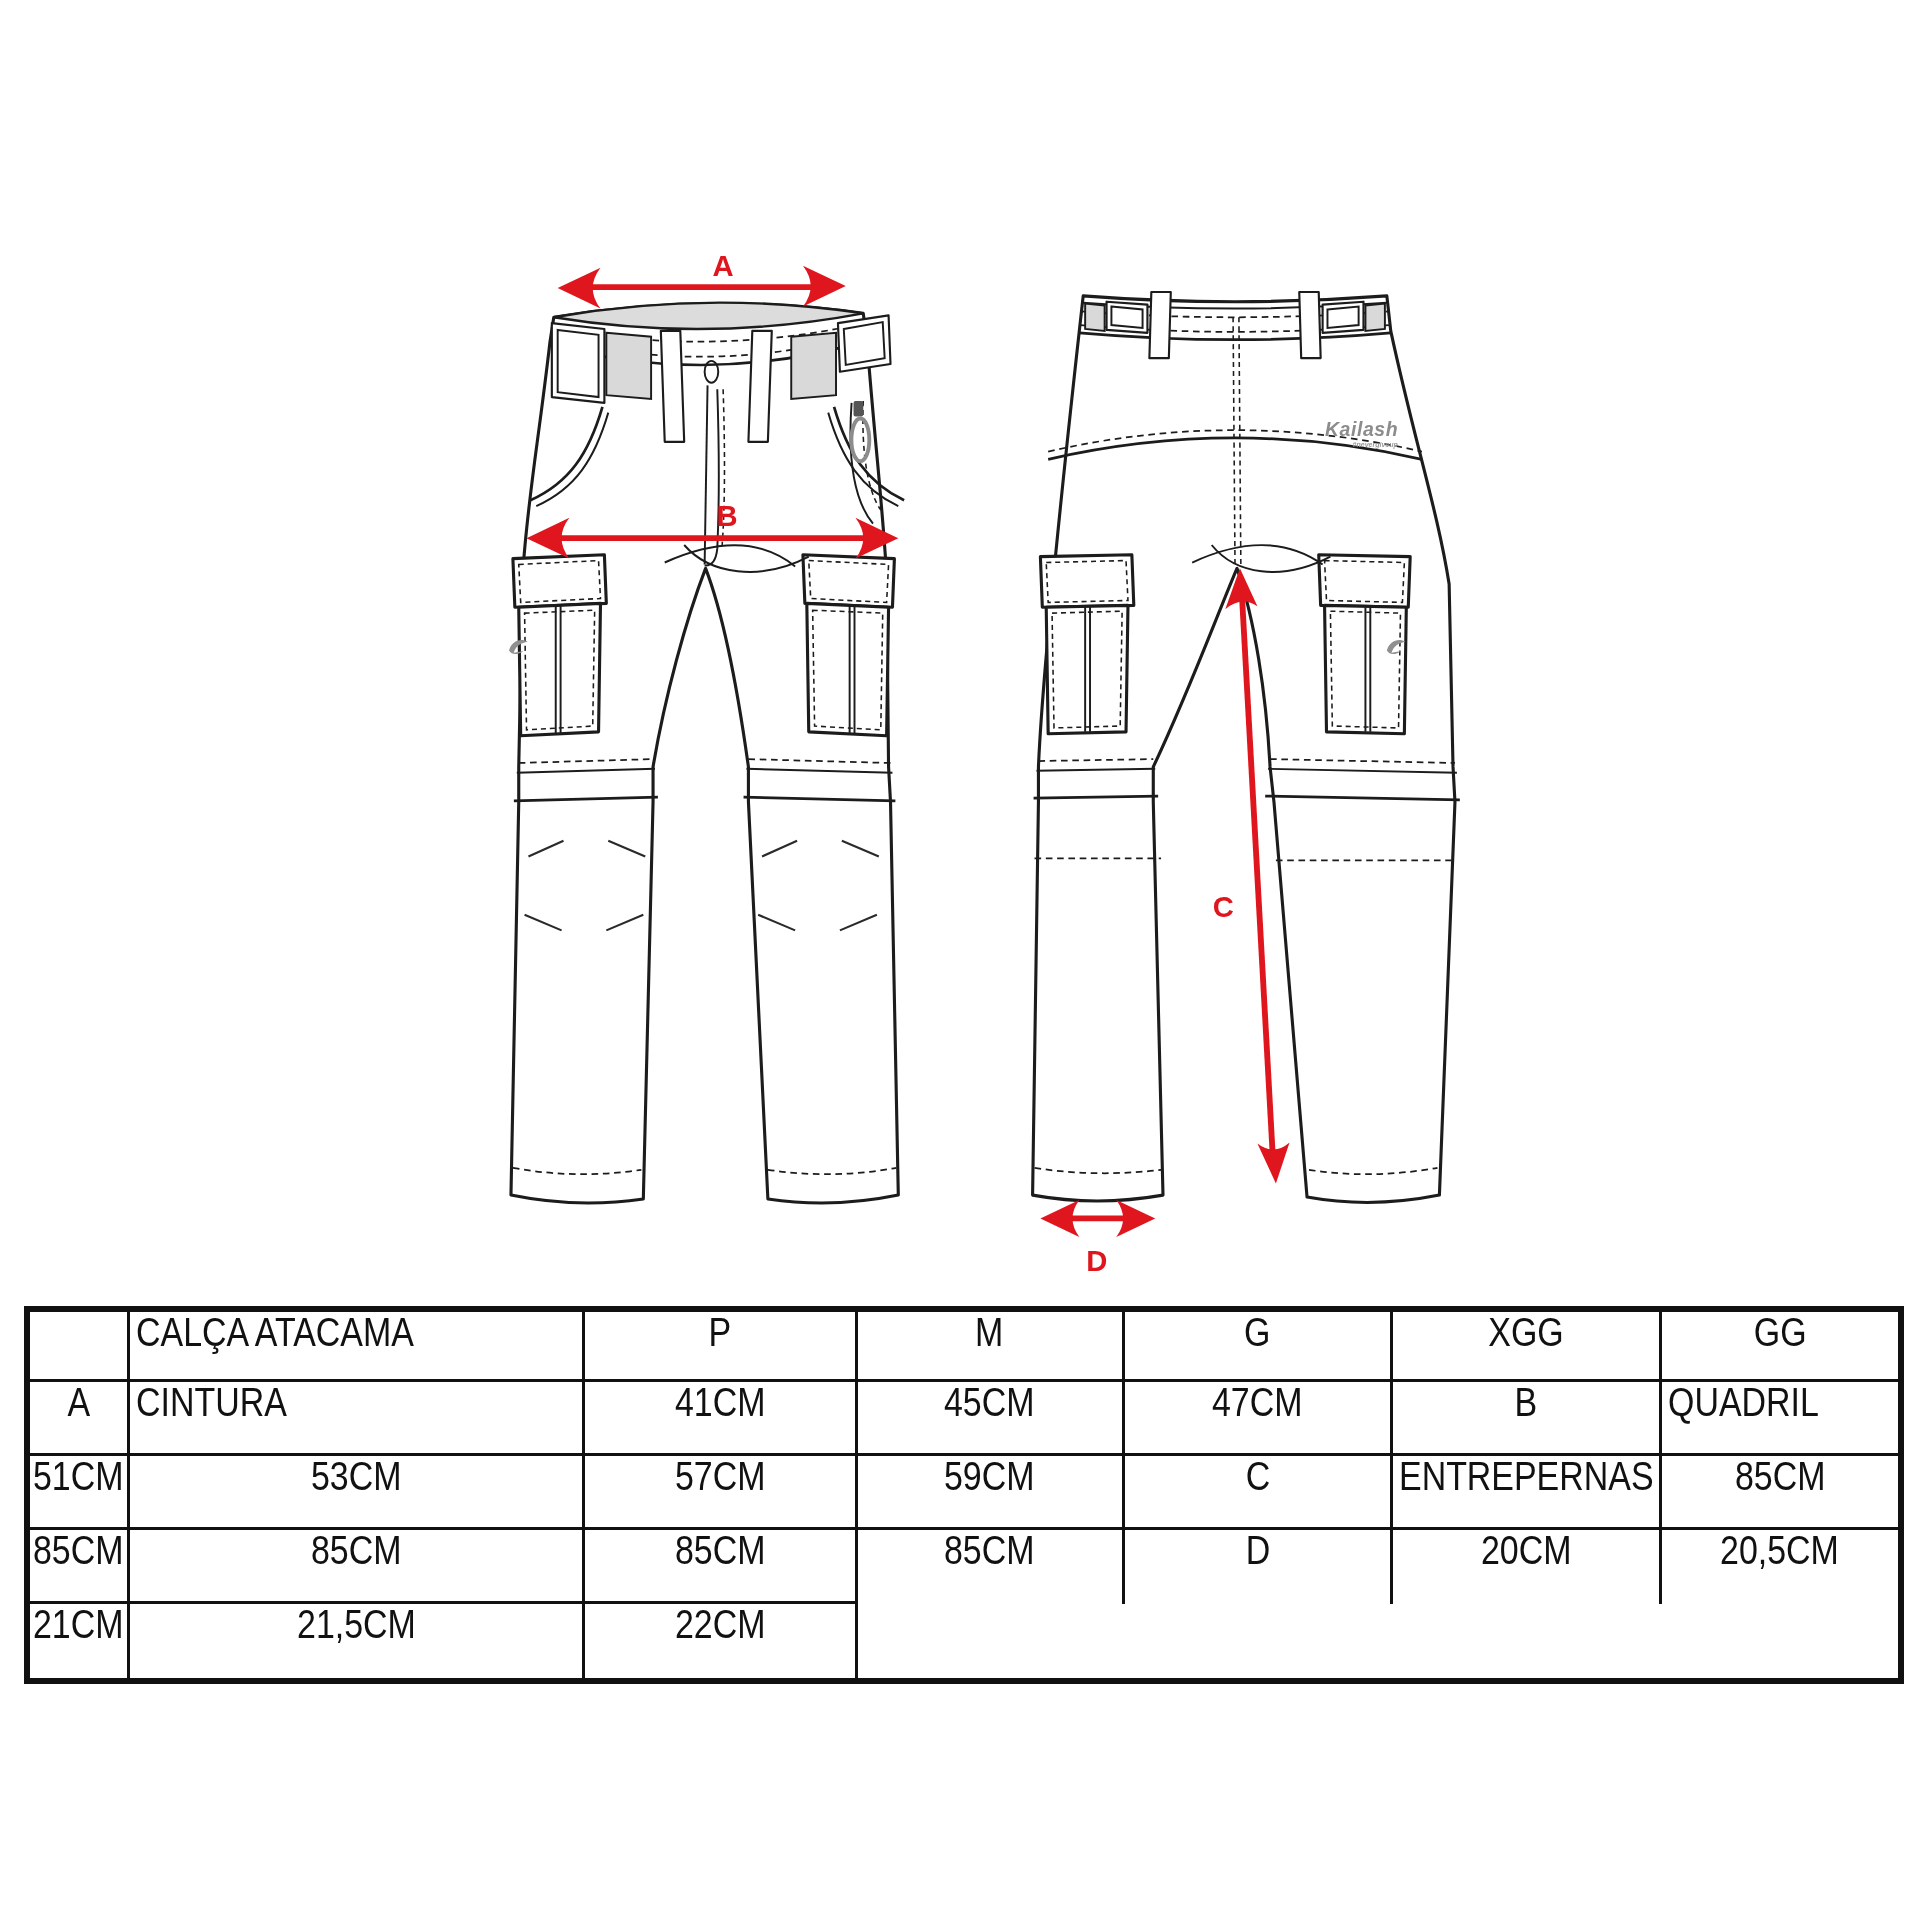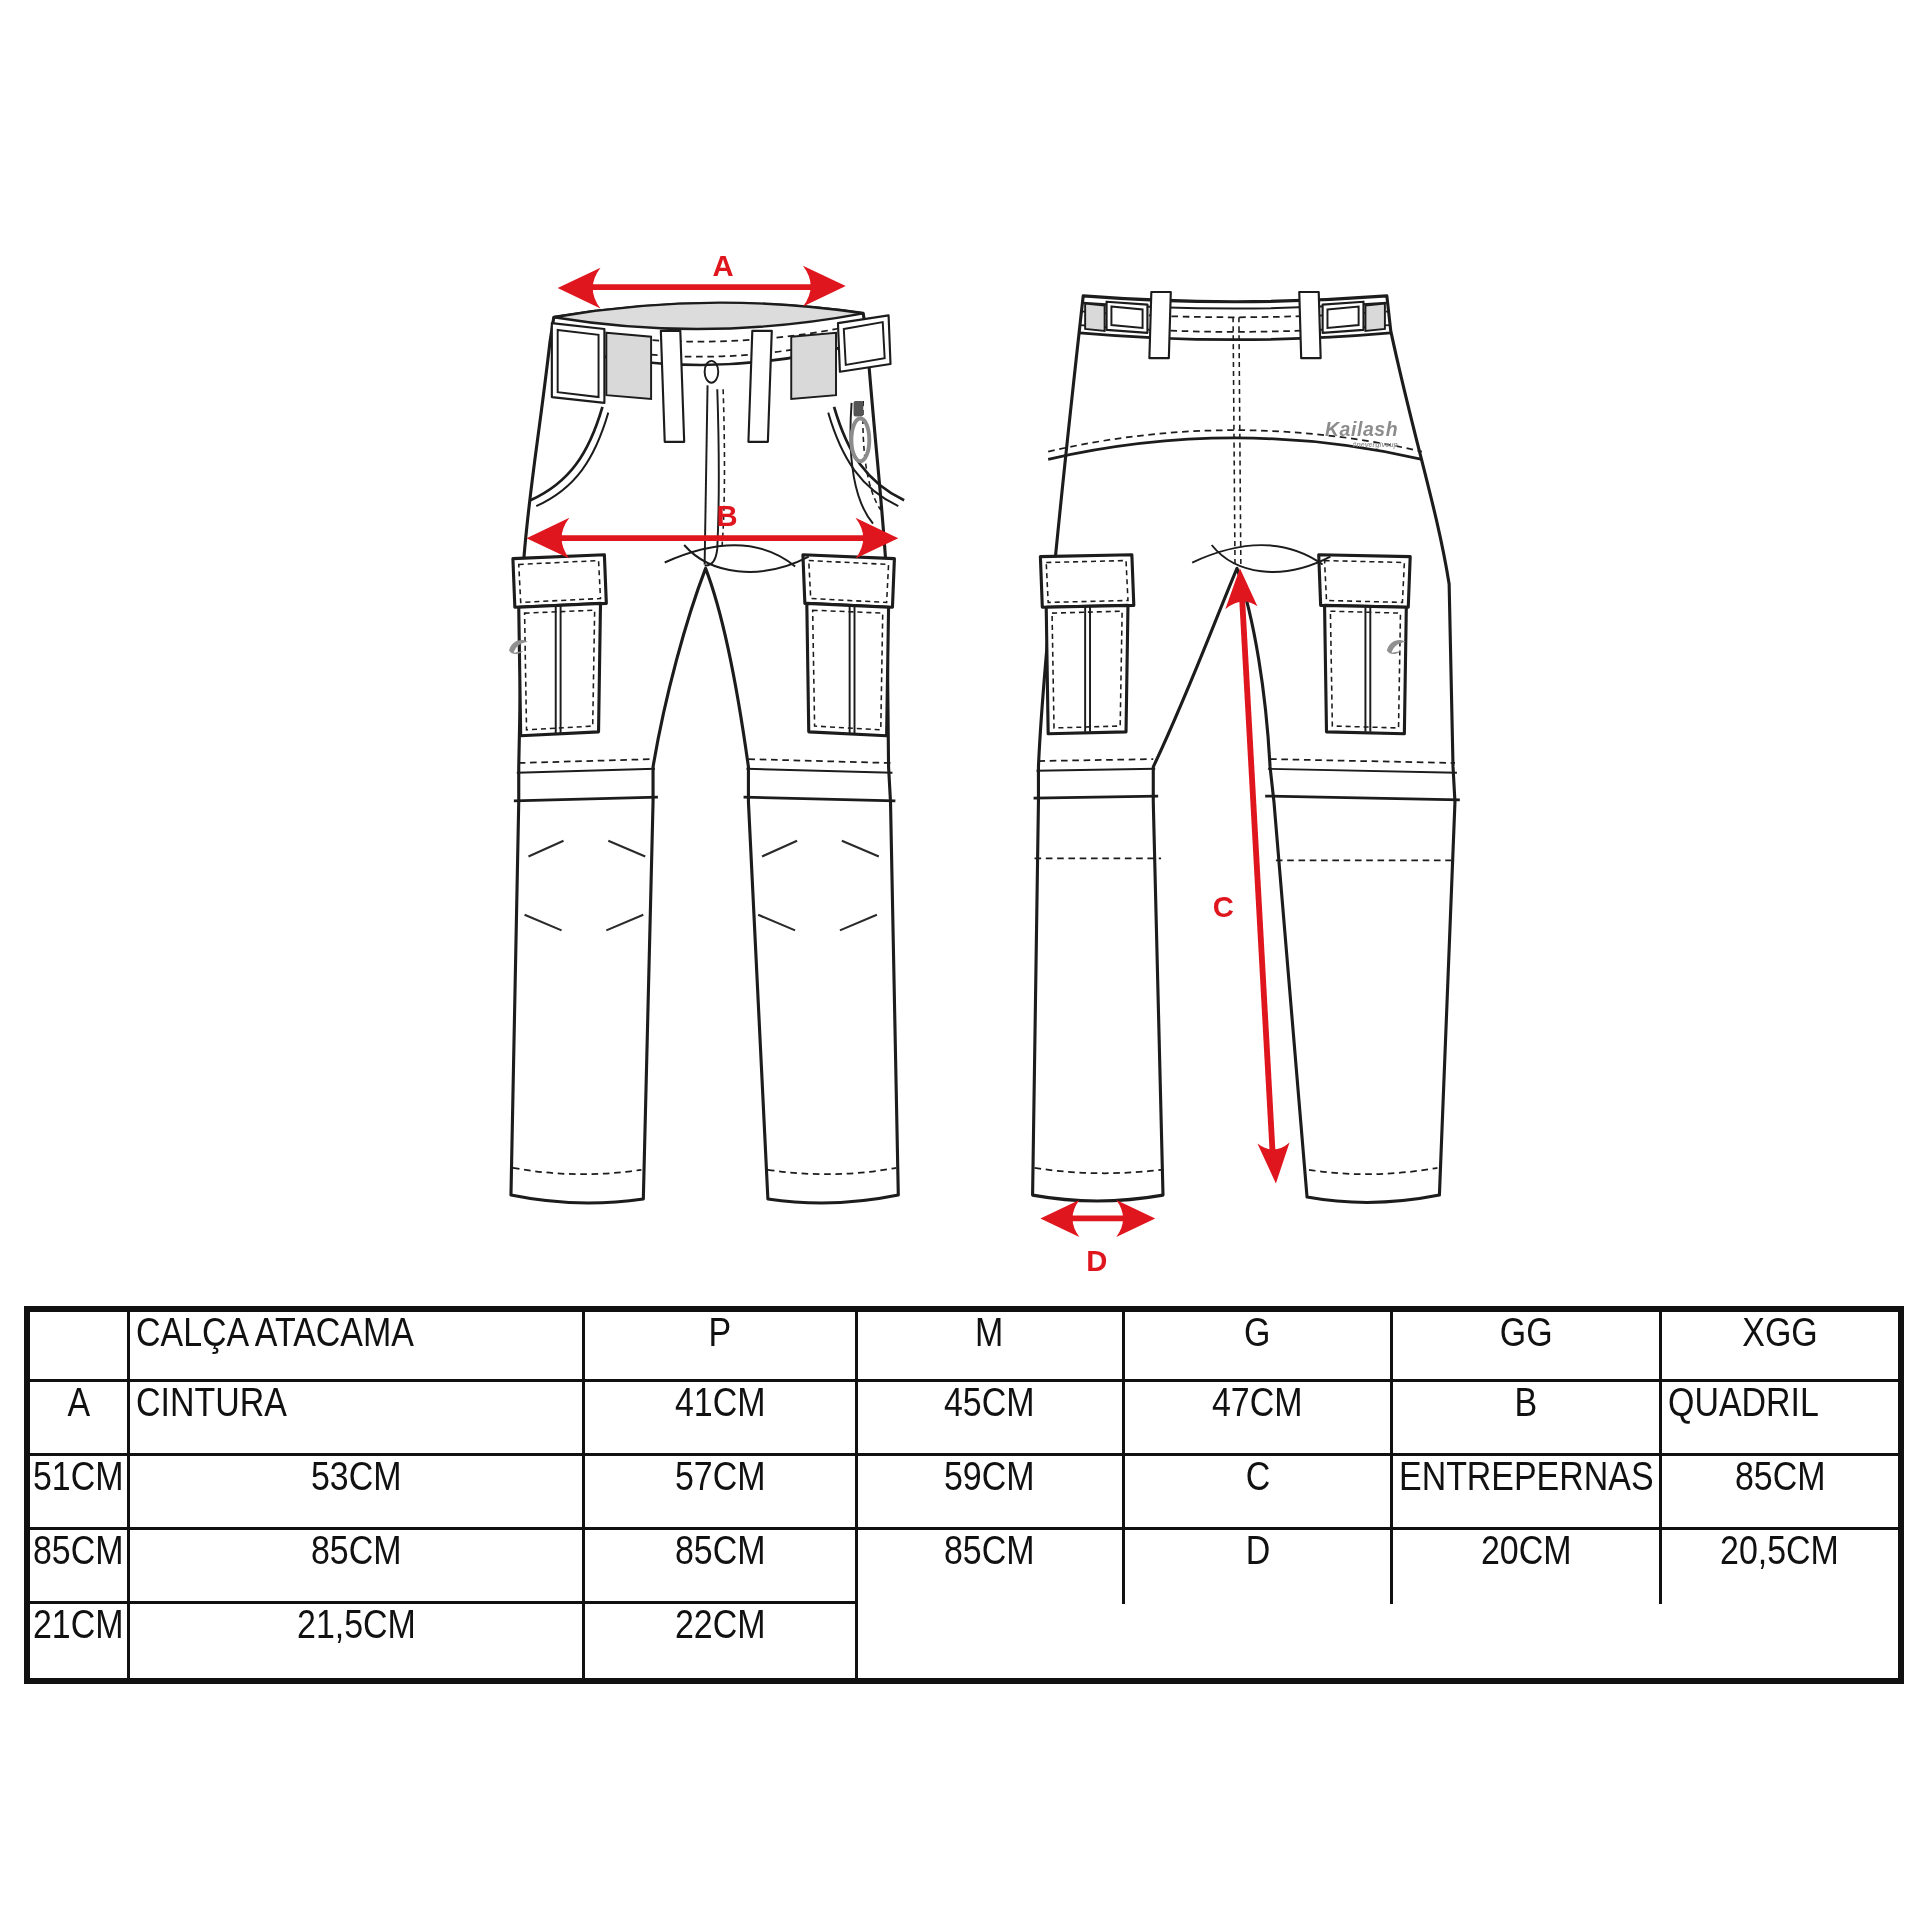--- a/index.html
+++ b/index.html
@@ -213,24 +213,24 @@
     <div class="c">
         <span class="cond">P</span>
       </div>
     <div class="c">
         <span class="cond">M</span>
       </div>
     <div class="c">
         <span class="cond">G</span>
       </div>
     <div class="c">
+        <span class="cond">XGG</span>
+      </div>
+    <div class="c">
         <span class="cond">GG</span>
-      </div>
-    <div class="c">
-        <span class="cond">XGG</span>
       </div>
 
     <div class="c">
         <span class="cond">A</span>
       </div>
     <div class="c name">
         <span class="cond">CINTURA</span>
       </div>
     <div class="c">
         <span class="cond">41CM</span>

